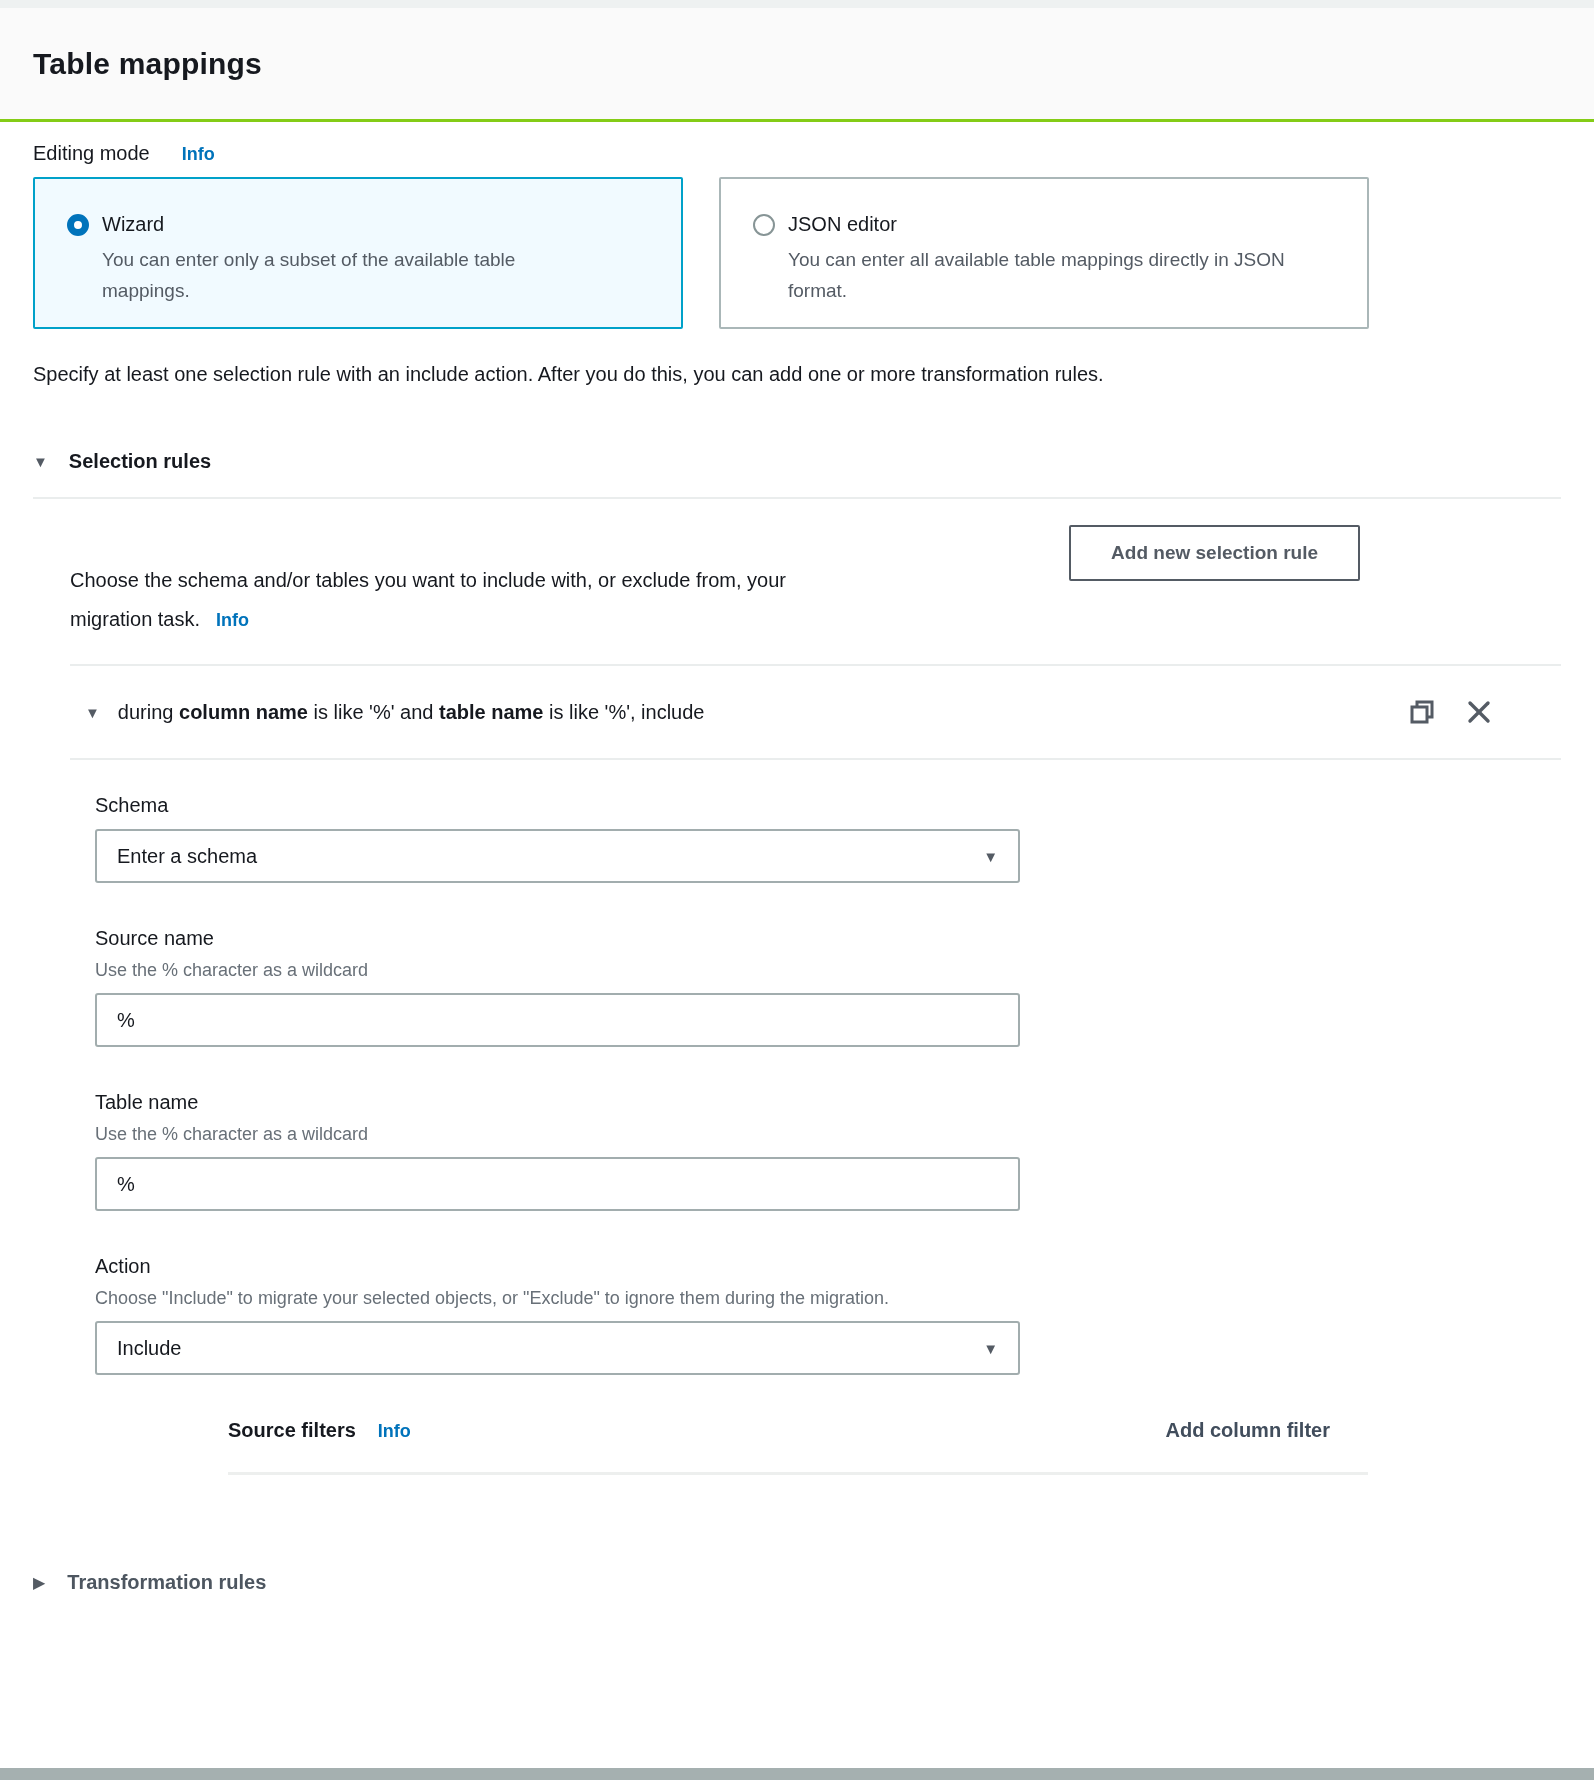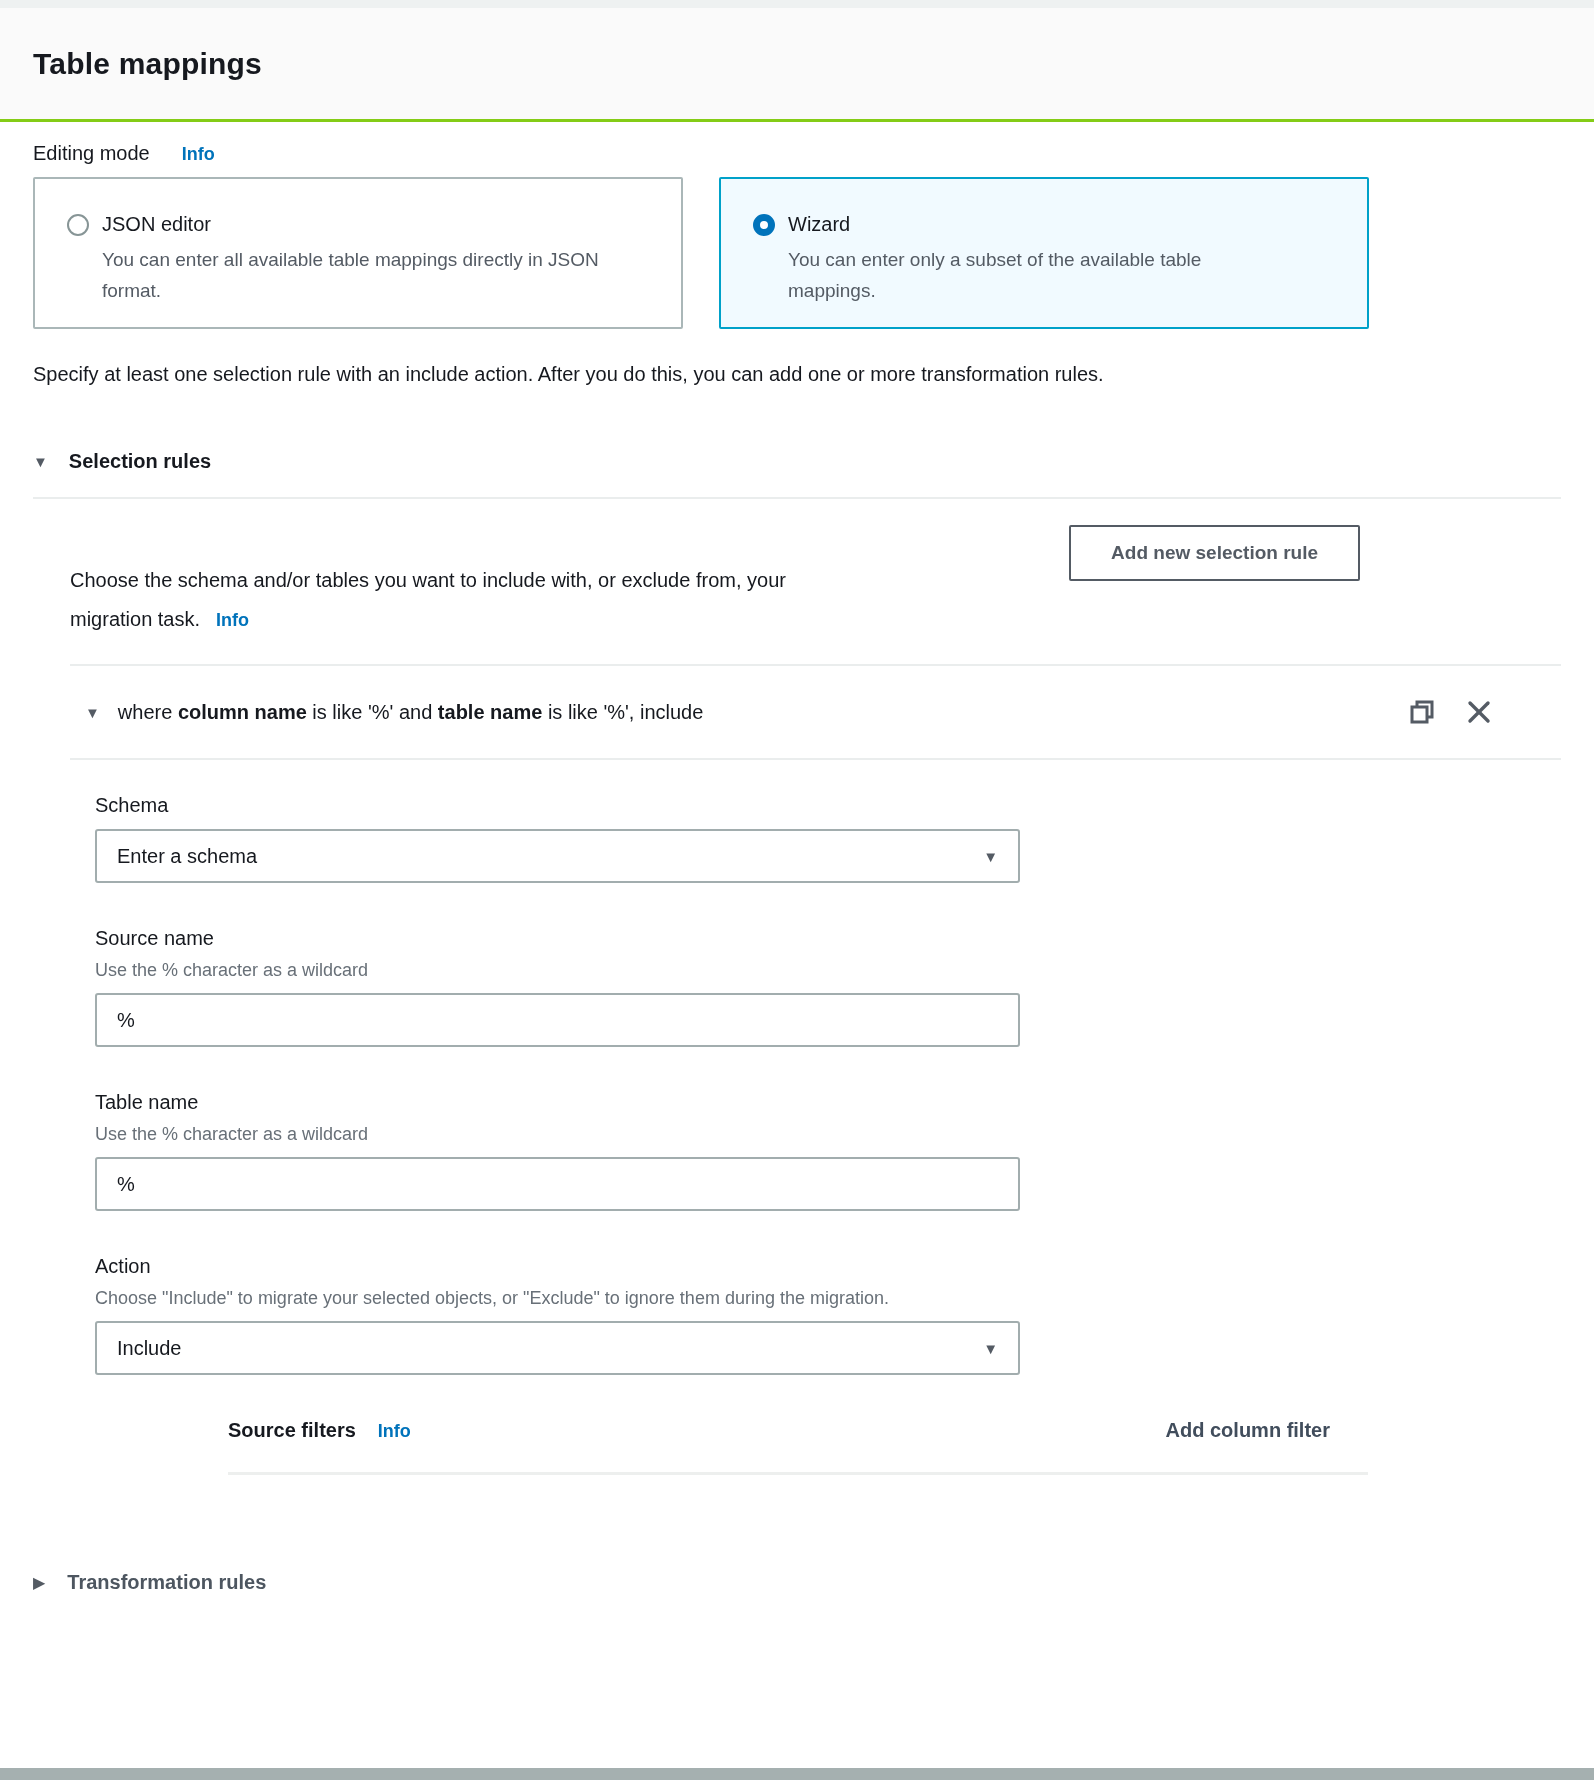--- a/index.html
+++ b/index.html
@@ -203,53 +203,53 @@
 </div>
 
 <div class="content">
 
   <div class="editing-mode-row">
     <span class="field-title">Editing mode</span>
     <a class="info-link">Info</a>
   </div>
 
   <div class="cards-row">
+    <div class="mode-card selected">
+      <div class="card-top">
+        <span class="radio checked"></span>
+        <span class="card-title">Wizard</span>
+      </div>
+      <div class="card-desc">You can enter only a subset of the available table mappings.</div>
+    </div>
     <div class="mode-card json">
       <div class="card-top">
         <span class="radio"></span>
         <span class="card-title">JSON editor</span>
       </div>
       <div class="card-desc">You can enter all available table mappings directly in JSON format.</div>
     </div>
-    <div class="mode-card selected">
-      <div class="card-top">
-        <span class="radio checked"></span>
-        <span class="card-title">Wizard</span>
-      </div>
-      <div class="card-desc">You can enter only a subset of the available table mappings.</div>
-    </div>
   </div>
 
   <p class="intro">Specify at least one selection rule with an include action. After you do this, you can add one or more transformation rules.</p>
 
   <div class="section-header">
     <span class="tri">▼</span>
     <span class="section-title">Selection rules</span>
   </div>
   <hr class="divider">
 
   <div class="choose-row">
     <div class="choose-text"><span>Choose the schema and/or tables you want to include with, or exclude from, your migration task.</span><a class="info-link">Info</a></div>
     <button class="btn-secondary">Add new selection rule</button>
   </div>
   <hr class="inner-divider">
 
   <div class="rule-header">
     <span class="tri rule-tri">▼</span>
-    <span class="rule-title"><span>where </span><span style="font-weight: 700;">column name</span><span> is like '%' and </span><span style="font-weight: 700;">table name</span><span> is like '%', include</span></span>
+    <span class="rule-title"><span>during </span><span style="font-weight: 700;">column name</span><span> is like '%' and </span><span style="font-weight: 700;">table name</span><span> is like '%', include</span></span>
     <span class="rule-actions">
       <button class="icon-btn">
         <svg width="28" height="28" viewBox="0 0 28 28" fill="none" stroke="#545b64" stroke-width="3">
           <rect x="4" y="9" width="15" height="15"></rect>
           <polyline points="9,9 9,4 24,4 24,19 19,19"></polyline>
         </svg>
       </button>
       <button class="icon-btn">
         <svg width="26" height="26" viewBox="0 0 26 26" stroke="#545b64" stroke-width="3.4" stroke-linecap="round">
           <line x1="4" y1="4" x2="22" y2="22"></line>

